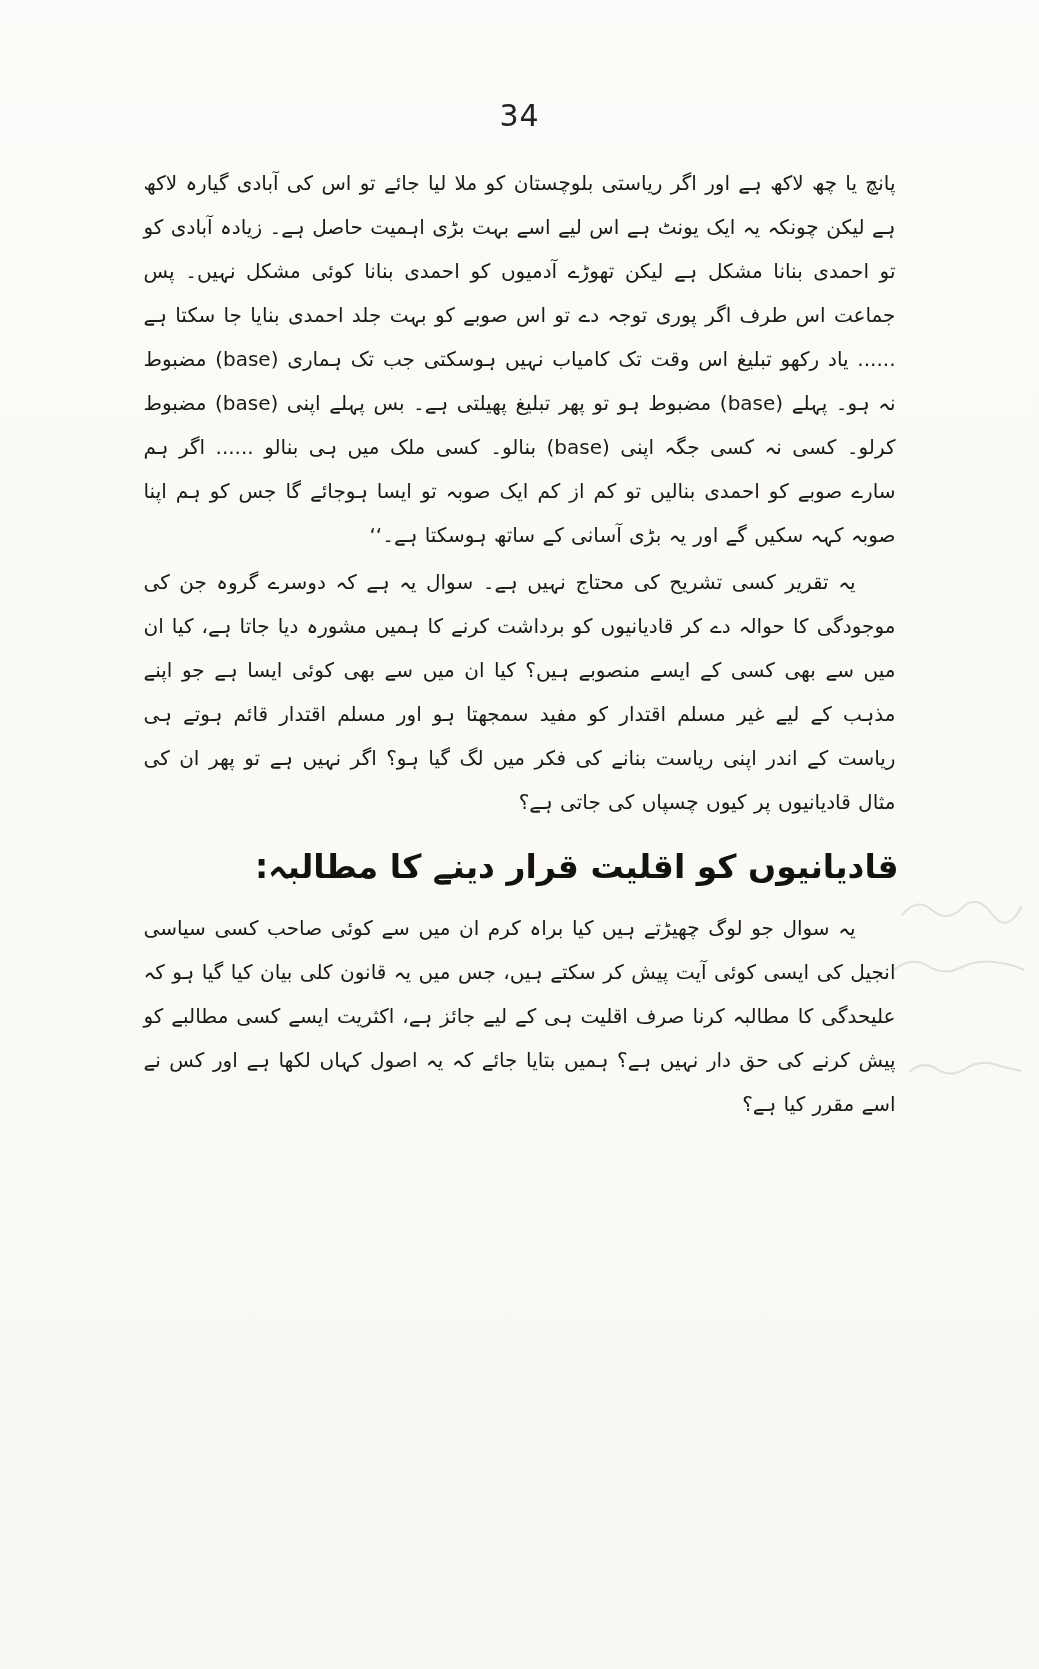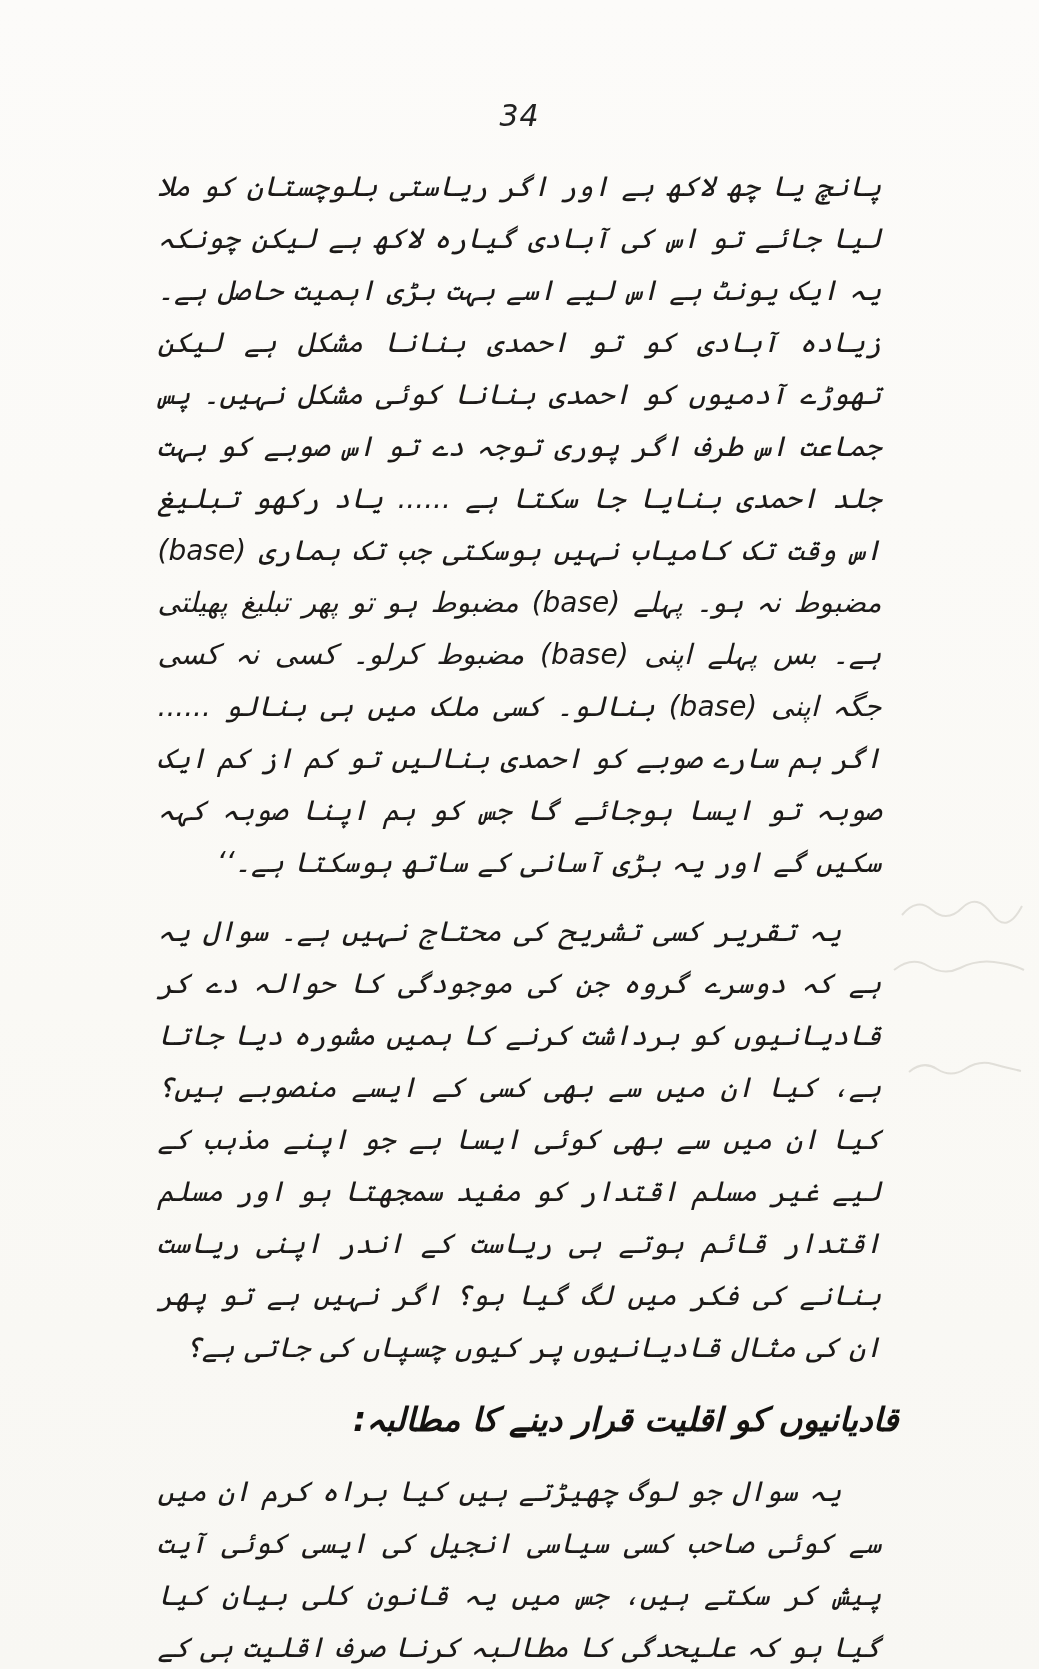--- a/index.html
+++ b/index.html
@@ -14,40 +14,39 @@
     color: #1c1a18;
     position: relative;
     overflow: hidden;
   }
   .page {
     position: relative;
     width: 1039px;
     height: 1669px;
     background:
       linear-gradient(180deg, #fcfbf9 0%, #faf9f5 60%, #f8f7f3 100%);
-    font-style: italic;
   }
   .page-number {
     text-align: center;
     padding-top: 98px;
     font-size: 30px;
     letter-spacing: 1px;
     color: #222;
     font-family: "DejaVu Sans", sans-serif;
   }
   .content {
     direction: rtl;
     width: 758px;
     margin: 28px auto 0 auto;
     text-align: justify;
   }
   .para {
-    margin: 17px;
-    font-size: 28px;
-    line-height: 52px;
+    margin: 3px;
+    font-size: 20px;
+    line-height: 44px;
     text-align: justify;
     text-indent: 0;
     word-spacing: 1px;
   }
   .para.indent {
     text-indent: 40px;
   }
   .section-heading {
     margin: 14px 0 10px 0;
     font-size: 33px;

